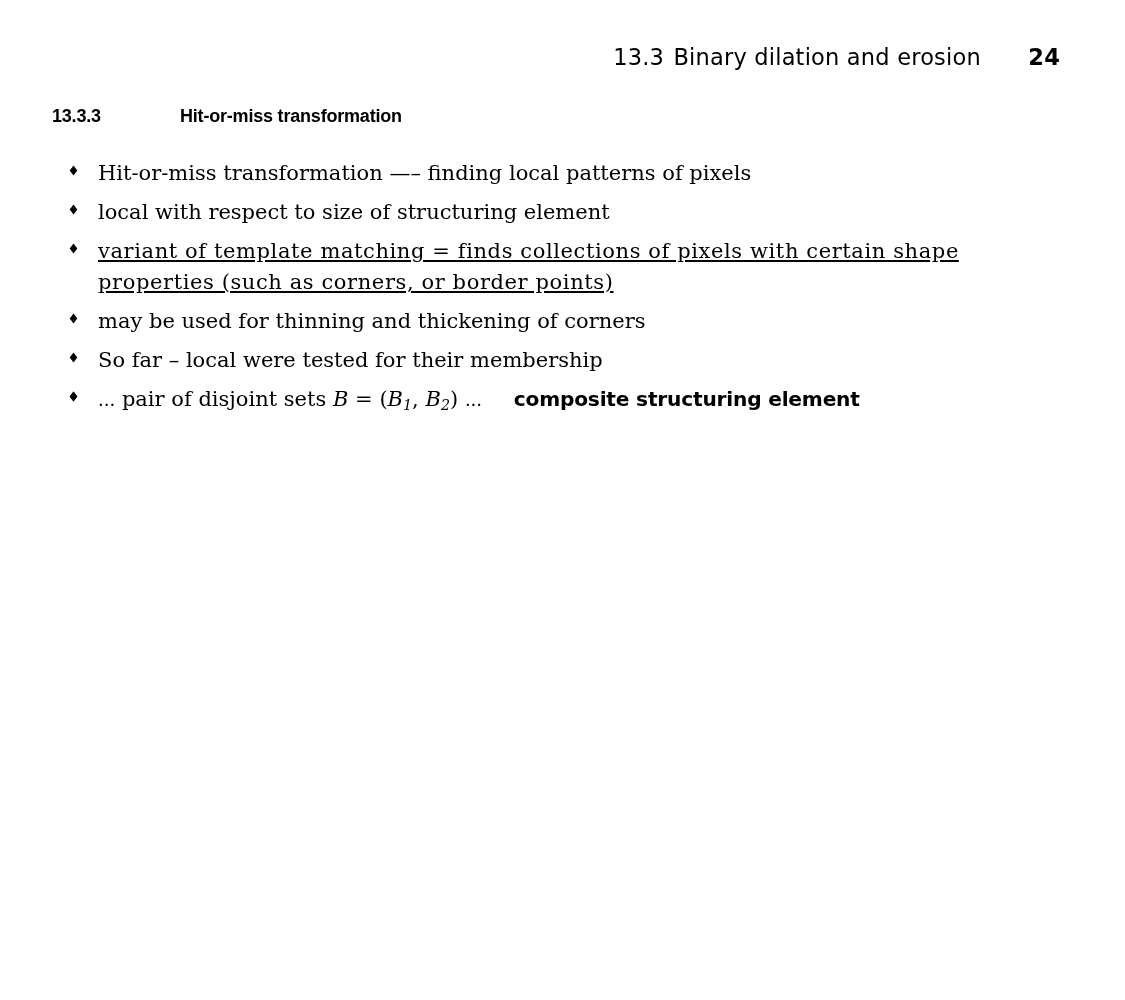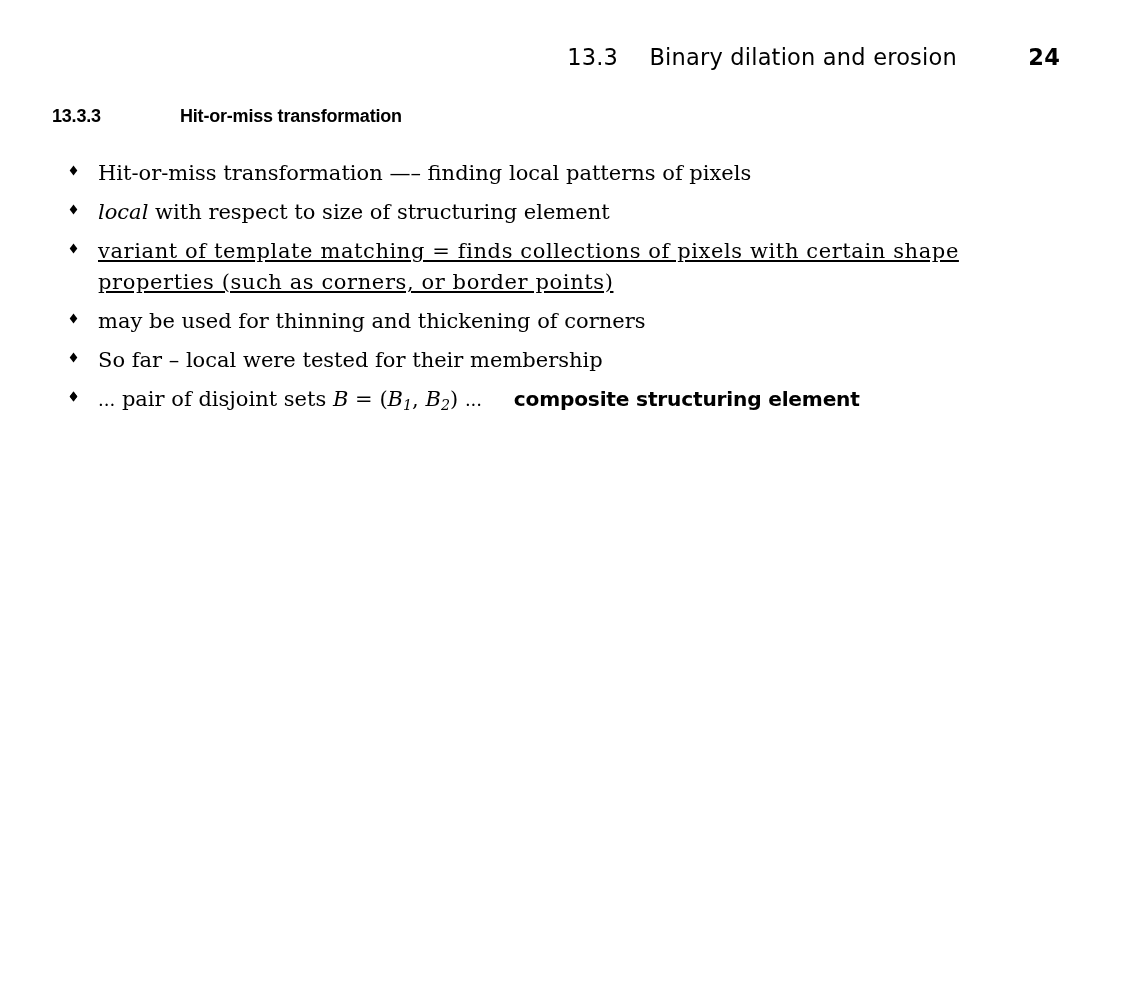--- a/index.html
+++ b/index.html
@@ -36,21 +36,21 @@
   }
   .header .hdr-inner {
     display: inline-block;
     white-space: nowrap;
   }
   .header .hdr-sec {
     font-weight: normal;
   }
   .header .hdr-page {
     font-weight: bold;
-    margin-left: 64px;
+    margin-left: 40px;
   }
 
   
   .section-title {
     position: absolute;
     left: 52px;
     top: 106px;
     font-family: Liberation Sans, sans-serif;
     font-weight: bold;
     font-size: 18px;
@@ -85,21 +85,20 @@
     color: #000;
     font-size: 13px;
     line-height: 1;
   }
   .bullet-mark svg { display: block; }
 
   .txt {
     display: inline;
   }
   .ital {
-    font-style: italic;
   }
   .math {
     font-style: italic;
     font-family: "DejaVu Serif", serif;
   }
   .mathup {
     font-style: normal;
   }
   .sub {
     font-size: 0.68em;
@@ -119,21 +118,21 @@
   .wide-sp { letter-spacing: 0.6px; text-decoration: underline; }
 </style>
 </head>
 <body>
 
 <div class="slide">
 
   <div class="header">
     <span class="hdr-inner">
       <span class="hdr-sec">13.3</span>
-      <span class="hdr-sec" style="margin-left:24px;">Binary dilation and erosion</span>
+      <span class="hdr-sec" style="margin-left:2px;">Binary dilation and erosion</span>
       <span class="hdr-page">24</span>
     </span>
   </div>
 
   <div class="section-title">
     <span class="num">13.3.3</span><span>Hit-or-miss transformation</span>
   </div>
 
   <div class="bullets">
 

